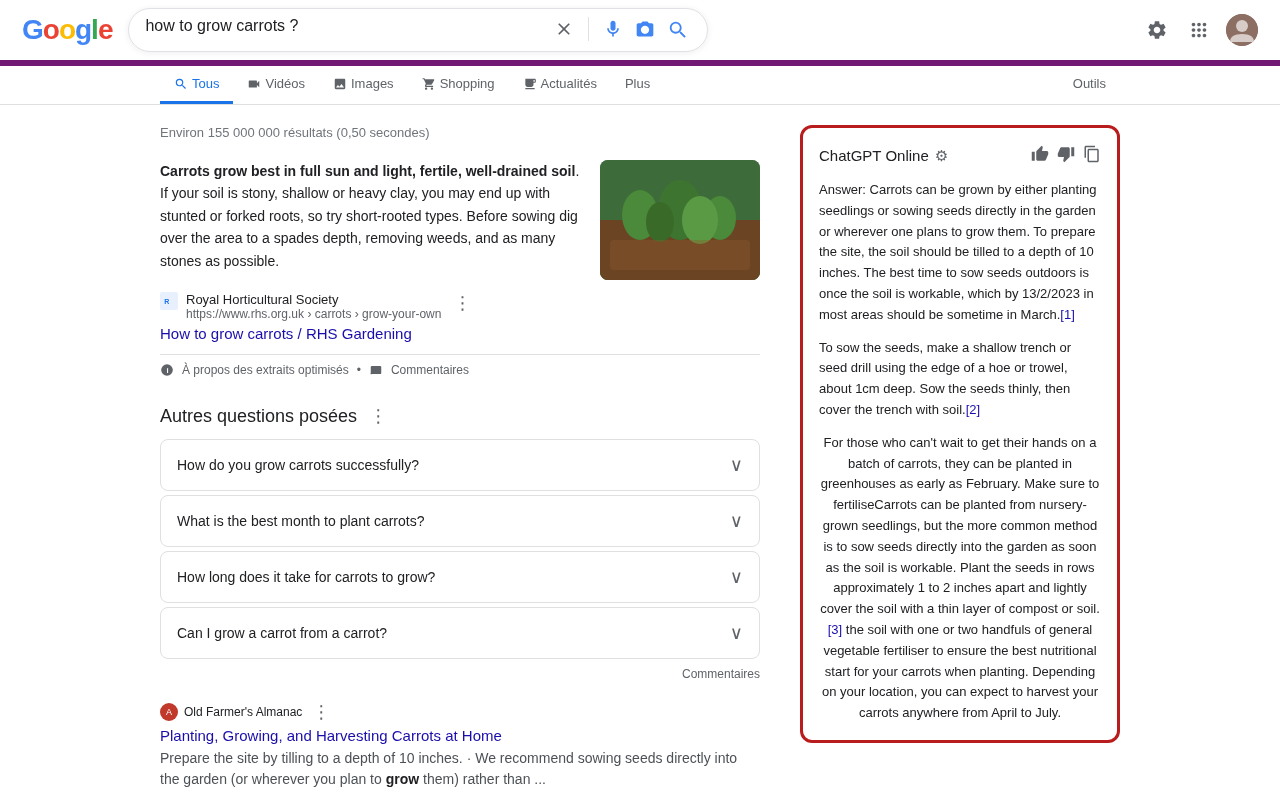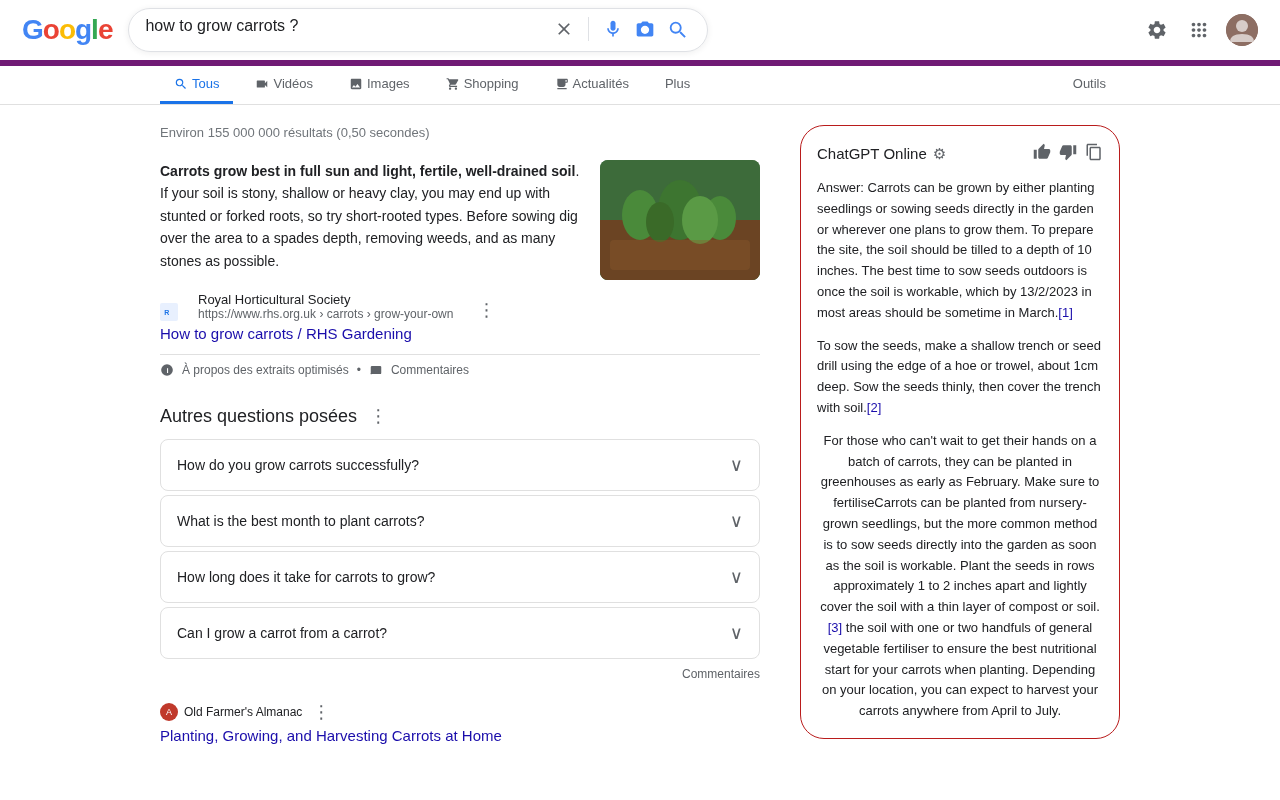--- a/index.html
+++ b/index.html
@@ -90,21 +90,21 @@
       color: white;
       font-size: 16px;
     }
 
     
     #nav-tabs {
       display: flex;
       align-items: center;
       padding: 0 160px;
       border-bottom: 1px solid #e0e0e0;
-      gap: 8px;
+      gap: 0;
     }
     .nav-tab {
       display: flex;
       align-items: center;
       gap: 4px;
       padding: 10px 14px;
       cursor: pointer;
       font-size: 13px;
       color: #5f6368;
       border-bottom: 3px solid transparent;
@@ -170,22 +170,22 @@
       left: 10px;
       right: 10px;
       height: 30px;
       background: rgba(139,90,43,0.4);
       border-radius: 4px;
     }
 
     
     .source-row {
       display: flex;
-      align-items: flex-end;
-      gap: 20px;
+      align-items: flex-start;
+      gap: 8px;
       margin: 12px 0 4px 0;
     }
     .source-favicon {
       width: 18px;
       height: 18px;
       background: #e8f0fe;
       border-radius: 2px;
       display: flex;
       align-items: center;
       justify-content: center;
@@ -275,22 +275,22 @@
       font-size: 8px;
     }
     .result-url-text { font-size: 12px; color: #202124; }
     .result-url-sub { font-size: 12px; color: #5f6368; }
     .translate-link { color: #1a73e8; font-size: 12px; cursor: pointer; }
     .result-snippet { font-size: 14px; color: #4d5156; line-height: 1.5; margin-top: 4px; }
     .result-snippet strong { color: #202124; font-weight: bold; }
 
     
     .chatgpt-panel {
-      border: 1px solid #b91c1c;
-      border-radius: 24px;
+      border: 3px solid #b91c1c;
+      border-radius: 12px;
       padding: 16px;
       font-size: 13px;
       line-height: 1.6;
       color: #202124;
     }
     .chatgpt-header {
       display: flex;
       align-items: center;
       justify-content: space-between;
       margin-bottom: 12px;
@@ -516,20 +516,21 @@
     
     <div class="result-item">
       <div class="result-source-row">
         <div class="result-favicon favicon-almanac" style="width:18px;height:18px;border-radius:50%;background:#c0392b;display:flex;align-items:center;justify-content:center;font-size:9px;color:white;">A</div>
         <div>
           <div class="result-url-text">Old Farmer's Almanac</div>
         </div>
         <button class="more-options-btn">⋮</button>
       </div>
       <a class="result-title" href="#">Planting, Growing, and Harvesting Carrots at Home</a>
+      <div class="result-snippet">Prepare the site by tilling to a depth of 10 inches. · We recommend sowing seeds directly into the garden (or wherever you plan to <strong>grow</strong> them) rather than ...</div>
     </div>
 
     
     
   </div>
 
   <div id="right-col">
     <div class="chatgpt-panel">
       <div class="chatgpt-header">
         <div class="chatgpt-title">

